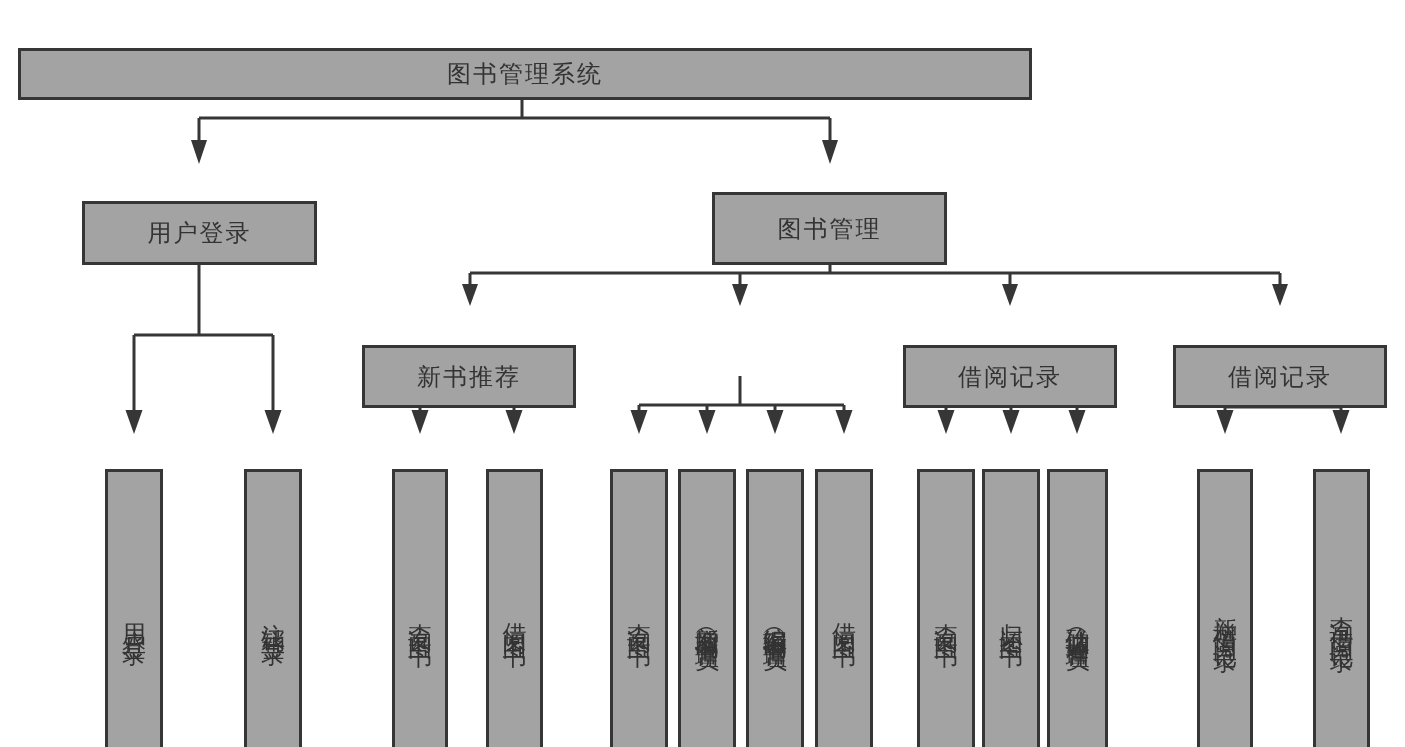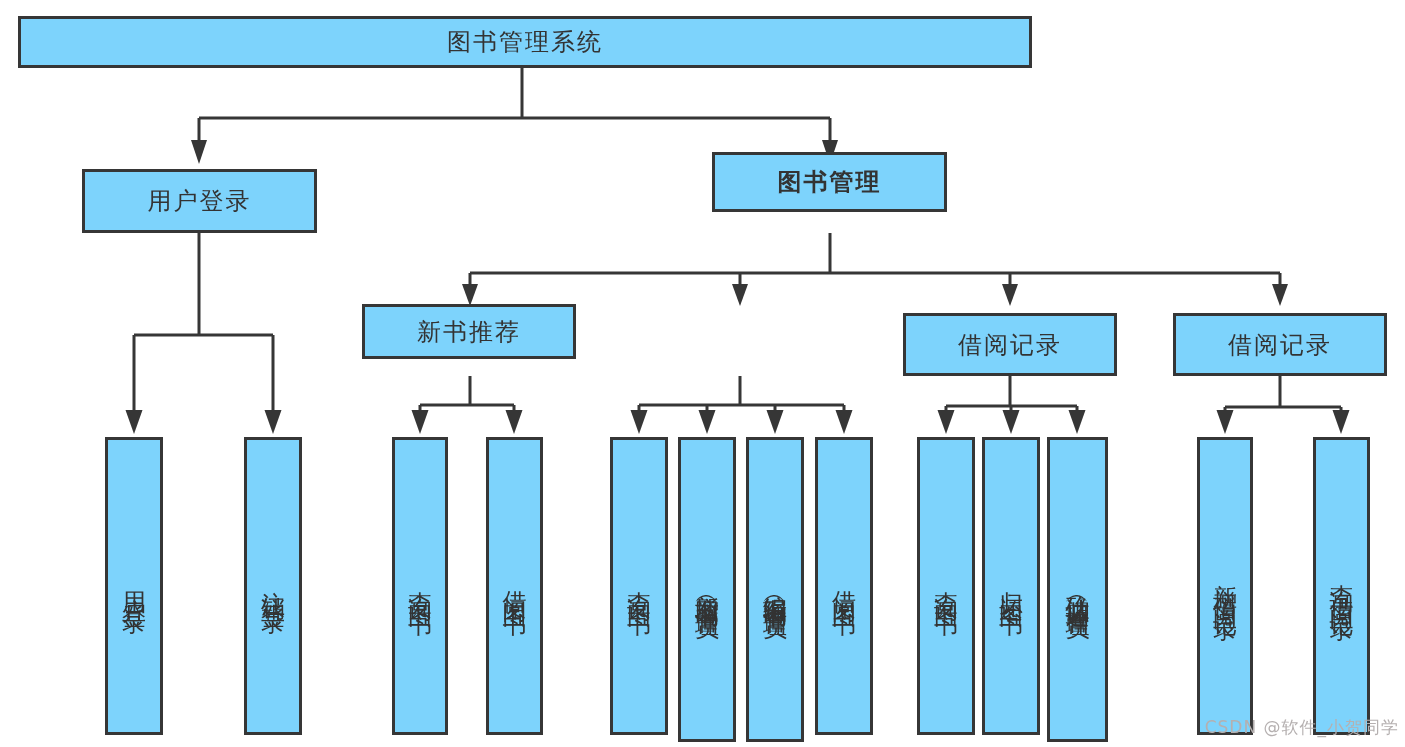--- a/index.html
+++ b/index.html
@@ -17,30 +17,31 @@
   }
   #wires {
     position: absolute;
     left: 0;
     top: 0;
     z-index: 1;
   }
   .box {
     position: absolute;
     box-sizing: border-box;
-    background: #7dd3fc;
+    background: #a3a3a3;
     border: 3px solid #363636;
     display: flex;
     align-items: center;
     justify-content: center;
     color: #333333;
     font-size: 24px;
     letter-spacing: 2px;
     z-index: 2;
     text-align: center;
+    margin-top: 32px;
   }
   .leaf .label {
     writing-mode: vertical-rl;
     text-orientation: mixed;
     line-height: 1;
     letter-spacing: 7px;
   }
   .leaf .tight {
     letter-spacing: 3px;
   }
@@ -103,25 +104,25 @@
     </g>
   </svg>
 
   <div class="box" style="left:18px; top:16px; width:1014px; height:52px;">
     <span class="label">图书管理系统</span>
   </div>
 
   <div class="box" style="left:82px; top:169px; width:235px; height:64px;">
     <span class="label">用户登录</span>
   </div>
-  <div class="box" style="left:712px; top:152px; width:235px; height:60px;font-weight:bold;">
+  <div class="box" style="left:712px; top:160px; width:235px; height:73px;">
     <span class="label">图书管理</span>
   </div>
 
-  <div class="box" style="left:362px; top:304px; width:214px; height:55px;justify-content:center;">
+  <div class="box" style="left:362px; top:313px; width:214px; height:63px;justify-content:center;">
     <span class="label">新书推荐</span>
   </div>
   <div class="box" style="left:903px; top:313px; width:214px; height:63px;">
     <span class="label">借阅记录</span>
   </div>
   <div class="box" style="left:1173px; top:313px; width:214px; height:63px;text-align:center;">
     <span class="label">借阅记录</span>
   </div>
 
   <div class="box leaf" style="left:105px; top:437px; width:58px; height:298px;">
@@ -161,15 +162,14 @@
     <span class="label tight">确认归还（管理员）</span>
   </div>
 
   <div class="box leaf" style="left:1197px; top:437px; width:56px; height:298px;">
     <span class="label">新增借阅记录</span>
   </div>
   <div class="box leaf" style="left:1313px; top:437px; width:57px; height:298px;">
     <span class="label">查询借阅记录</span>
   </div>
 
-  <div class="watermark">CSDN @软件_小贺同学</div>
 
 </div>
 
 </body></html>

